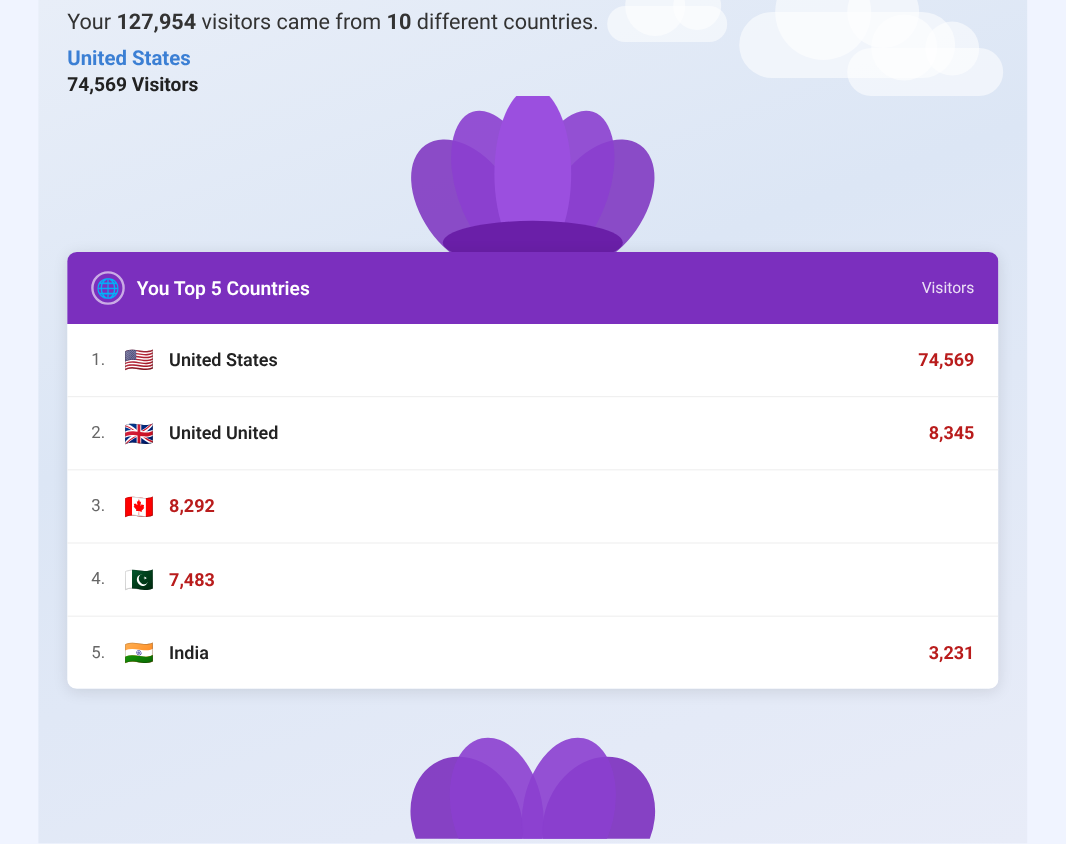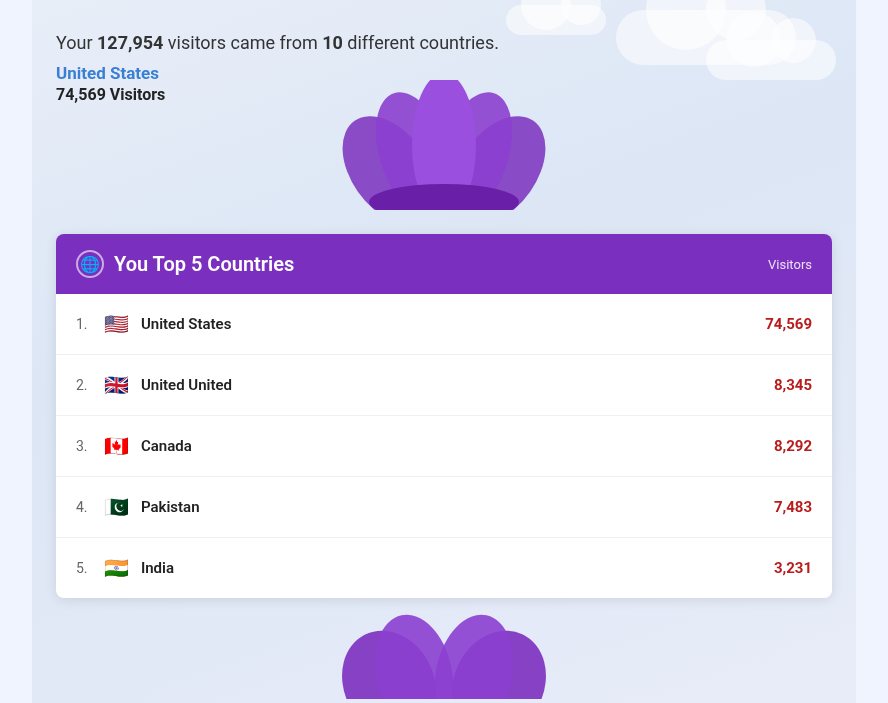--- a/index.html
+++ b/index.html
@@ -13,21 +13,21 @@
       min-height: 703px;
       padding: 0;
     }
 
     .widget {
       width: 824px;
       min-height: 703px;
       background: linear-gradient(160deg, #e8eef8 0%, #dce6f5 40%, #e8ecf8 100%);
       position: relative;
       overflow: hidden;
-      padding: 32px 24px 0 24px;
+      padding: 8px 24px 0 24px;
     }
 
     
     .cloud {
       position: absolute;
       background: rgba(255,255,255,0.55);
       border-radius: 50px;
     }
     .cloud::before, .cloud::after {
       content: '';
@@ -130,21 +130,21 @@
     }
 
     .card-header-left {
       display: flex;
       align-items: center;
       gap: 10px;
     }
 
     .card-title {
       color: #fff;
-      font-size: 20px;
+      font-size: 16px;
       font-weight: 600;
     }
 
     .globe-icon {
       width: 28px;
       height: 28px;
       border: 2px solid rgba(255,255,255,0.6);
       border-radius: 50%;
       display: flex;
       align-items: center;
@@ -259,27 +259,25 @@
     </div>
         <div class="table-row">
       <span class="row-num">2.</span>
       <span class="flag">🇬🇧</span>
       <span class="country-name">United United</span>
       <span class="visitor-count">8,345</span>
     </div>
         <div class="table-row">
       <span class="row-num">3.</span>
       <span class="flag">🇨🇦</span>
-      <span class="country-name">Canada</span>
       <span class="visitor-count">8,292</span>
     </div>
         <div class="table-row">
       <span class="row-num">4.</span>
       <span class="flag">🇵🇰</span>
-      <span class="country-name">Pakistan</span>
       <span class="visitor-count">7,483</span>
     </div>
         <div class="table-row">
       <span class="row-num">5.</span>
       <span class="flag">🇮🇳</span>
       <span class="country-name">India</span>
       <span class="visitor-count">3,231</span>
     </div>
       </div>
   </div>

